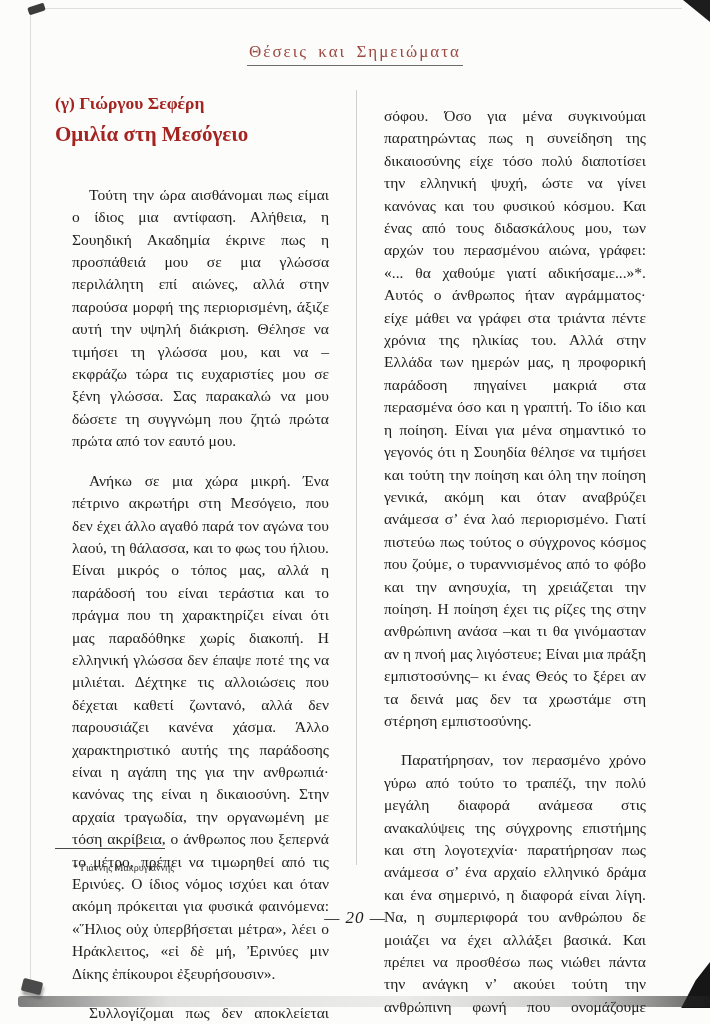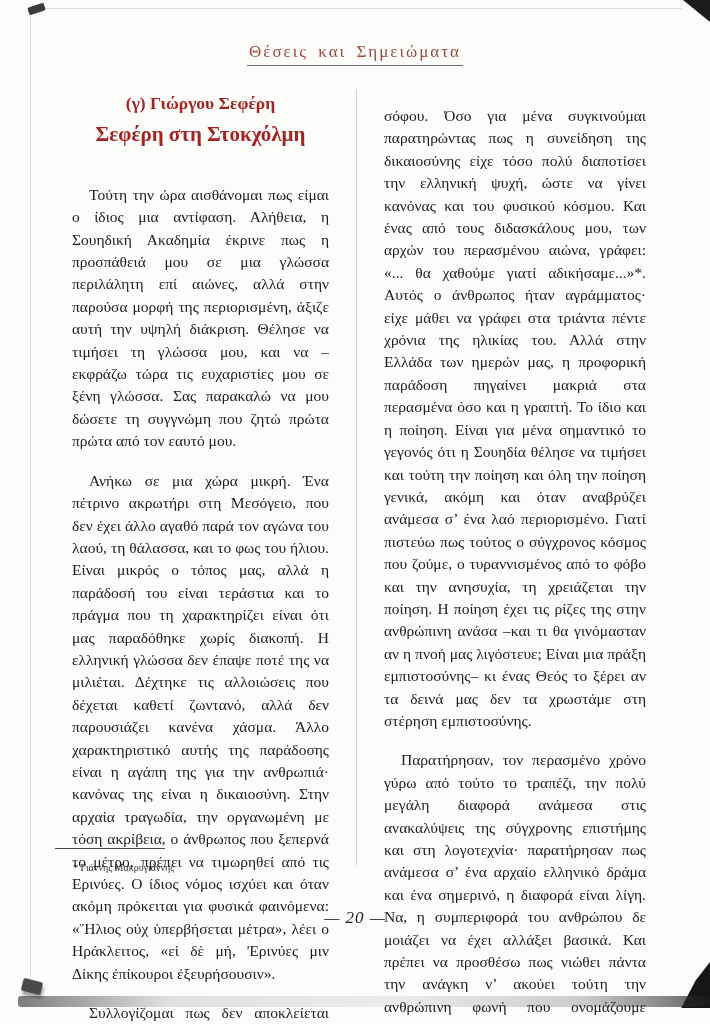--- a/index.html
+++ b/index.html
@@ -39,21 +39,21 @@
     font-size: 15.5px;
     line-height: 22.4px;
   }
   .col-left  { left: 55px;  top: 92px; width: 291px; }
   .col-right { left: 367px; top: 88px; width: 296px; }
 
   .col p { margin: 17px; text-indent: 17px; }
   .col p.no-indent { text-indent: 0; }
 
   
-  .title-block { text-align: center; margin-bottom: 38px; }
+  .title-block { text-align: left; margin-bottom: 38px; }
   .title-line1 {
     color: var(--title-red, #a32421);
     font-weight: bold;
     font-size: 17.5px;
     margin-bottom: 9px;
   }
   .title-line2 {
     color: var(--title-red, #a32421);
     font-weight: bold;
     font-size: 21px;
@@ -146,21 +146,21 @@
 
   <div class="running-head">
     <span>Θέσεις και Σημειώματα</span>
   </div>
 
   <div class="column-divider"></div>
 
   <div class="col col-left">
     <div class="title-block">
       <div class="title-line1">(γ) Γιώργου Σεφέρη</div>
-      <div class="title-line2">Σεφέρη στη Στοκχόλμη</div>
+      <div class="title-line2">Ομιλία στη Μεσόγειο</div>
     </div>
     <p>Τούτη την ώρα αισθάνομαι πως είμαι ο ίδιος μια αντίφαση. Αλήθεια, η Σουηδική Ακαδημία έκρινε πως η προσπάθειά μου σε μια γλώσσα περιλάλητη επί αιώνες, αλλά στην παρούσα μορφή της περιορισμένη, άξιζε αυτή την υψηλή διάκριση. Θέλησε να τιμήσει τη γλώσσα μου, και να – εκφράζω τώρα τις ευχαριστίες μου σε ξένη γλώσσα. Σας παρακαλώ να μου δώσετε τη συγγνώμη που ζητώ πρώτα πρώτα από τον εαυτό μου.</p>
     <p>Ανήκω σε μια χώρα μικρή. Ένα πέτρινο ακρωτήρι στη Μεσόγειο, που δεν έχει άλλο αγαθό παρά τον αγώνα του λαού, τη θάλασσα, και το φως του ήλιου. Είναι μικρός ο τόπος μας, αλλά η παράδοσή του είναι τεράστια και το πράγμα που τη χαρακτηρίζει είναι ότι μας παραδόθηκε χωρίς διακοπή. Η ελληνική γλώσσα δεν έπαψε ποτέ της να μιλιέται. Δέχτηκε τις αλλοιώσεις που δέχεται καθετί ζωντανό, αλλά δεν παρουσιάζει κανένα χάσμα. Άλλο χαρακτηριστικό αυτής της παράδοσης είναι η αγάπη της για την ανθρωπιά· κανόνας της είναι η δικαιοσύνη. Στην αρχαία τραγωδία, την οργανωμένη με τόση ακρίβεια, ο άνθρωπος που ξεπερνά το μέτρο, πρέπει να τιμωρηθεί από τις Ερινύες. Ο ίδιος νόμος ισχύει και όταν ακόμη πρόκειται για φυσικά φαινόμενα: «Ἥλιος οὐχ ὑπερβήσεται μέτρα», λέει ο Ηράκλειτος, «εἰ δὲ μή, Ἐρινύες μιν Δίκης ἐπίκουροι ἐξευρήσουσιν».</p>
     <p>Συλλογίζομαι πως δεν αποκλείεται δικαιοσύνης να ωφεληθεί ένας σύγχρονος επιστήμων, αν στοχαστεί τούτο το απόφθεγμα του Ίωνα φιλο-</p>
   </div>
 
   <div class="col col-right">
     <p class="no-indent">σόφου. Όσο για μένα συγκινούμαι παρατηρώντας πως η συνείδηση της δικαιοσύνης είχε τόσο πολύ διαποτίσει την ελληνική ψυχή, ώστε να γίνει κανόνας και του φυσικού κόσμου. Και ένας από τους διδασκάλους μου, των αρχών του περασμένου αιώνα, γράφει: «... θα χαθούμε γιατί αδικήσαμε...»*. Αυτός ο άνθρωπος ήταν αγράμματος· είχε μάθει να γράφει στα τριάντα πέντε χρόνια της ηλικίας του. Αλλά στην Ελλάδα των ημερών μας, η προφορική παράδοση πηγαίνει μακριά στα περασμένα όσο και η γραπτή. Το ίδιο και η ποίηση. Είναι για μένα σημαντικό το γεγονός ότι η Σουηδία θέλησε να τιμήσει και τούτη την ποίηση και όλη την ποίηση γενικά, ακόμη και όταν αναβρύζει ανάμεσα σ’ ένα λαό περιορισμένο. Γιατί πιστεύω πως τούτος ο σύγχρονος κόσμος που ζούμε, ο τυραννισμένος από το φόβο και την ανησυχία, τη χρειάζεται την ποίηση. Η ποίηση έχει τις ρίζες της στην ανθρώπινη ανάσα –και τι θα γινόμασταν αν η πνοή μας λιγόστευε; Είναι μια πράξη εμπιστοσύνης– κι ένας Θεός το ξέρει αν τα δεινά μας δεν τα χρωστάμε στη στέρηση εμπιστοσύνης.</p>
     <p>Παρατήρησαν, τον περασμένο χρόνο γύρω από τούτο το τραπέζι, την πολύ μεγάλη διαφορά ανάμεσα στις ανακαλύψεις της σύγχρονης επιστήμης και στη λογοτεχνία· παρατήρησαν πως ανάμεσα σ’ ένα αρχαίο ελληνικό δράμα και ένα σημερινό, η διαφορά είναι λίγη. Να, η συμπεριφορά του ανθρώπου δε μοιάζει να έχει αλλάξει βασικά. Και πρέπει να προσθέσω πως νιώθει πάντα την ανάγκη ν’ ακούει τούτη την ανθρώπινη φωνή που ονομάζουμε ποίηση. Αυτή τη φωνή που κινδυνεύει να σβήσει κάθε στιγμή από στέ-</p>
   </div>

